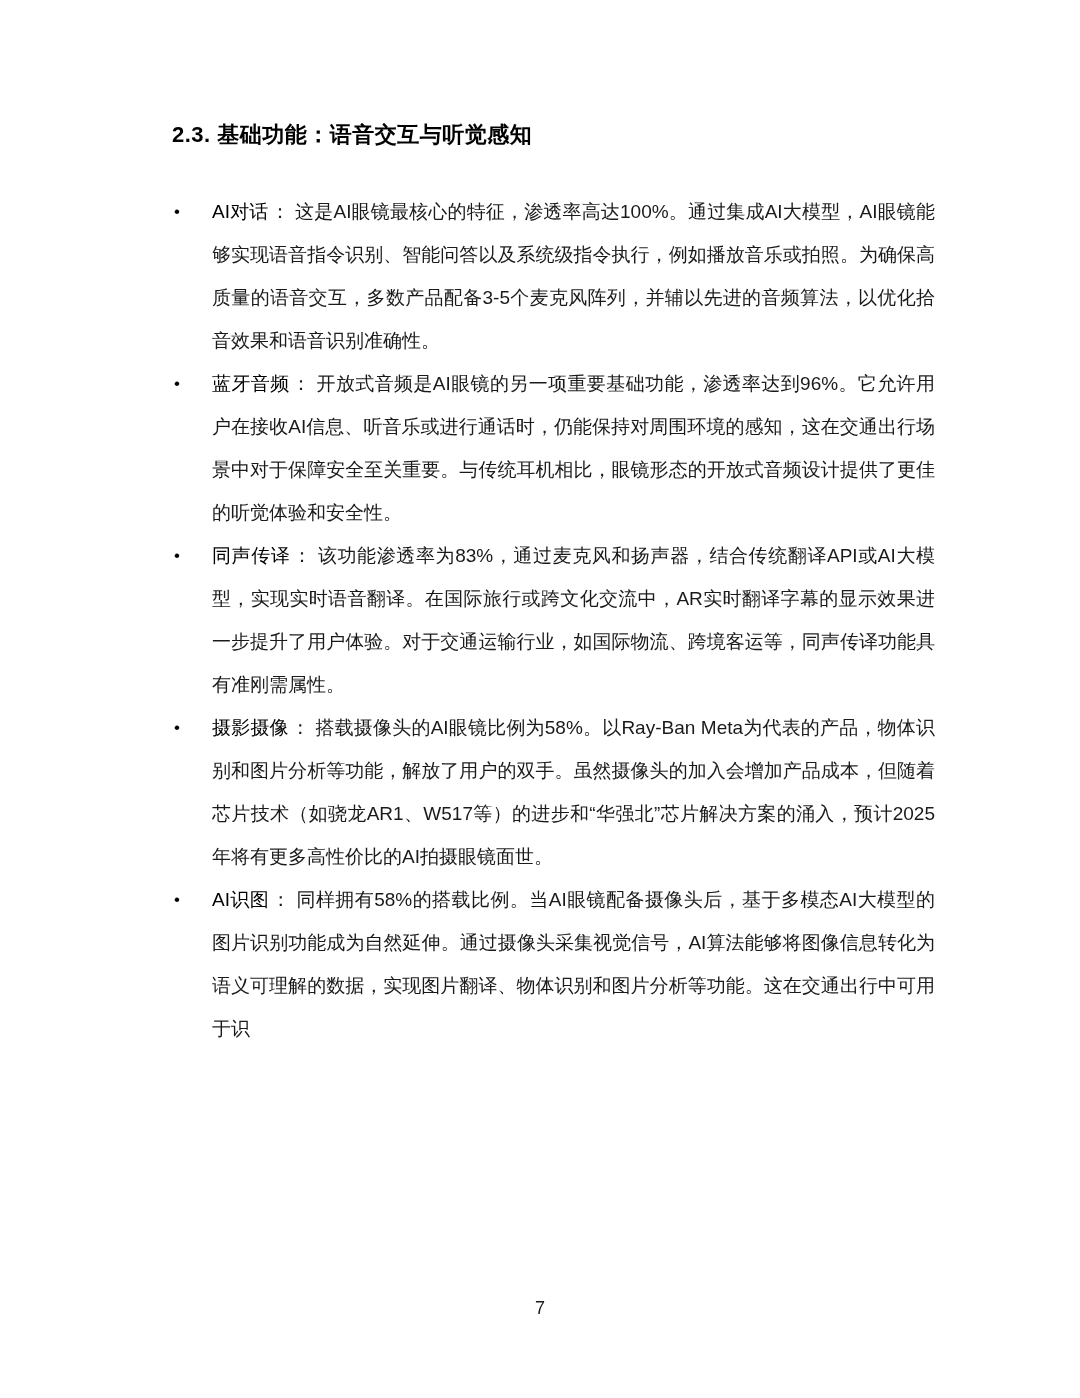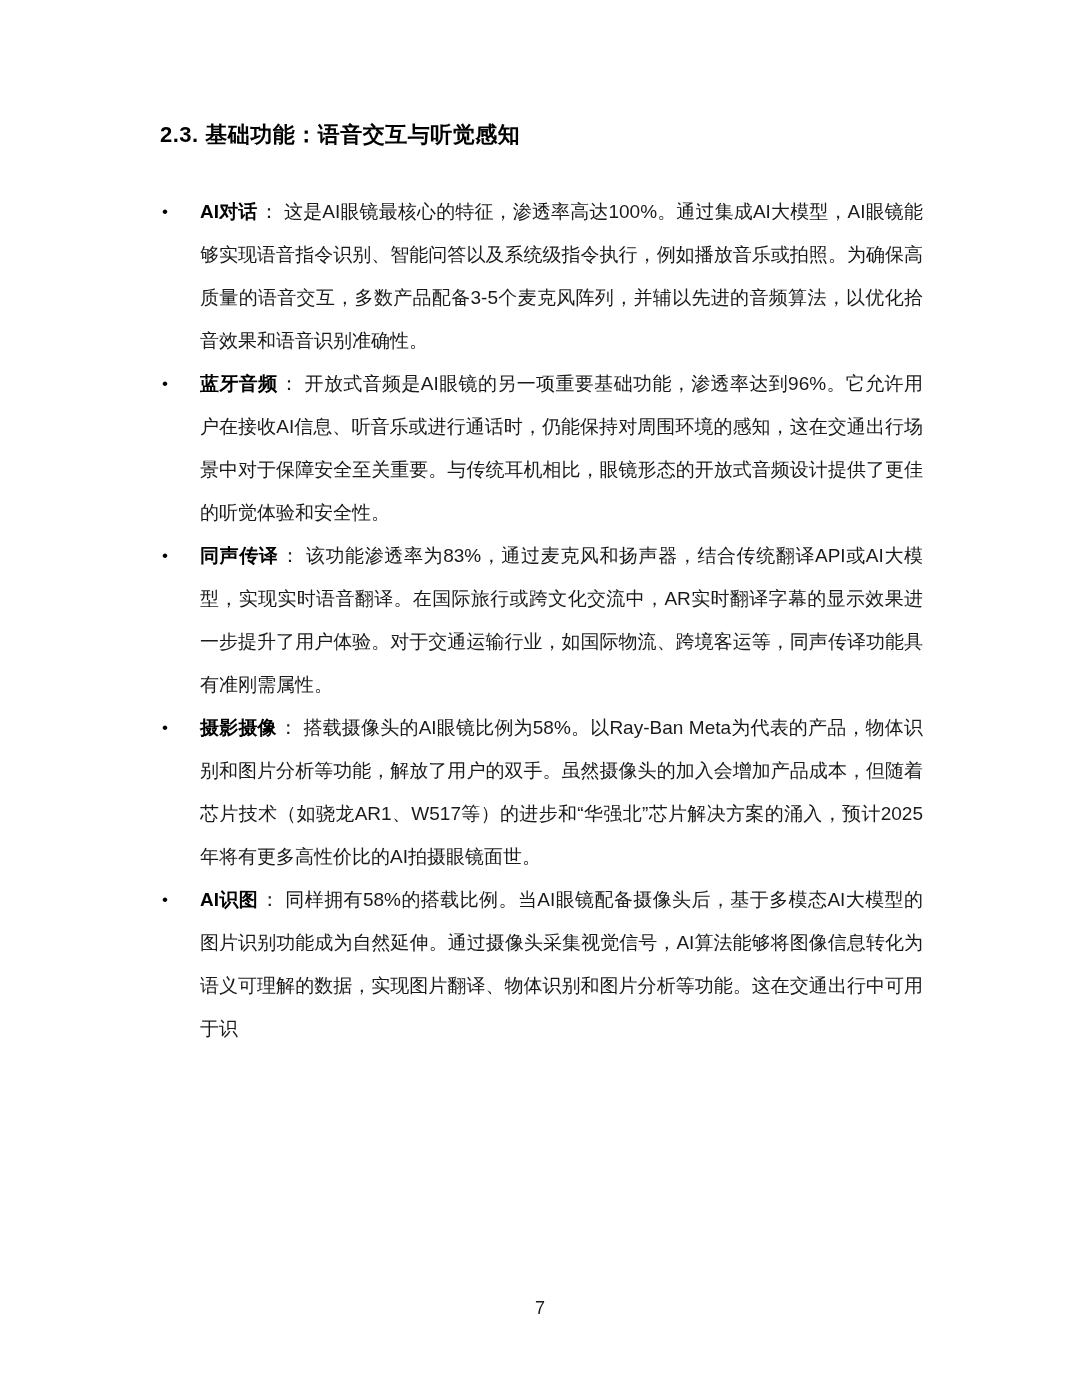--- a/index.html
+++ b/index.html
@@ -7,21 +7,21 @@
   body {
     width: 1080px;
     height: 1398px;
     position: relative;
     overflow: hidden;
     font-family: "Liberation Sans", "DejaVu Sans", sans-serif;
     color: #000000;
   }
   .content {
     position: absolute;
-    left: 160px;
+    left: 172px;
     top: 120px;
     width: 763px;
   }
   h2.section-heading {
     font-size: 22px;
     font-weight: 700;
     line-height: 30px;
     letter-spacing: 0.5px;
     margin: 0 0 40px 0;
     color: #000000;
@@ -51,21 +51,21 @@
   }
   .bullet-marker {
     position: absolute;
     left: 2px;
     top: 0;
     font-size: 17px;
     line-height: 43px;
     color: #000000;
   }
   .bullet-term {
-    font-weight: 700;
+    font-weight: 400;
     color: #000000;
   }
   .bullet-text {
     margin-left: 2px;
   }
   .page-footer {
     position: absolute;
     left: 0;
     right: 0;
     top: 1298px;

